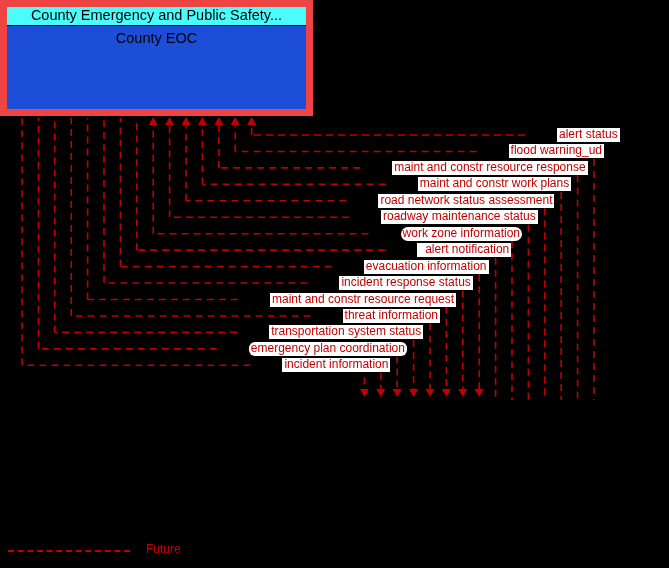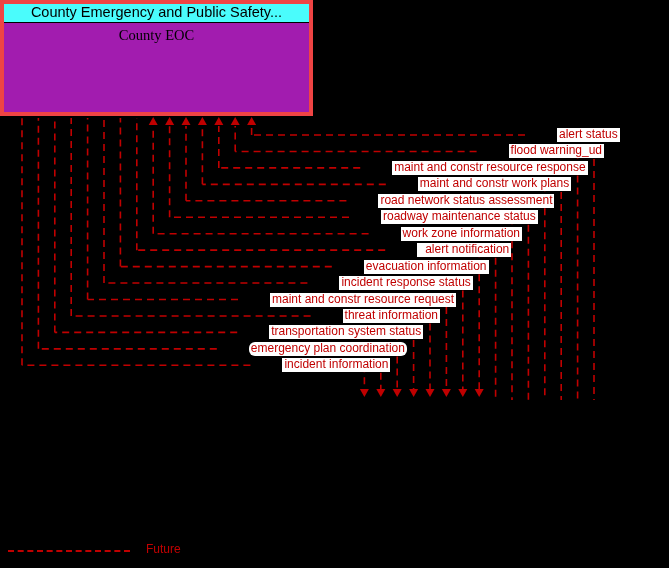--- a/index.html
+++ b/index.html
@@ -1,25 +1,25 @@
 <!DOCTYPE html>
 <html><head>
 <meta charset="utf-8">
 <style>
   html,body{margin:0;padding:0;background:#000;}
   body{width:669px;height:568px;position:relative;overflow:hidden;
        font-family:"Liberation Sans","DejaVu Sans",sans-serif;}
   #stage{position:absolute;left:0;top:0;width:669px;height:568px;}
   svg.wires{position:absolute;left:0;top:0;width:669px;height:568px;}
 
-  .entity{position:absolute;background:#a21caf;border:4px solid #ef4444;box-sizing:border-box;}
+  .entity{position:absolute;background:#1d4ed8;border:7px solid #ef4444;box-sizing:border-box;}
   .entity .titlebar{background:#4afcfc;color:#000;text-align:center;
       font-size:14.5px;line-height:17px;height:18px;white-space:nowrap;overflow:hidden;
       border-bottom:1px solid #000;}
-  .entity .ename{color:#000;text-align:center;font-size:14.5px;line-height:18px;padding-top:3px;white-space:nowrap;font-family:Liberation Serif, serif;}
+  .entity .ename{color:#000;text-align:center;font-size:14.5px;line-height:18px;padding-top:3px;white-space:nowrap;}
 
   #eoc{left:0px;top:0px;width:313px;height:116px;}
   #pwd{left:347px;top:398px;width:312px;height:114px;}
   #pwd .titlebar{font-size:14.5px;}
 
   .flowlabel{position:absolute;background:#fff;color:#c00000;
      font-size:12px;line-height:13px;height:14px;white-space:nowrap;
      padding:0 2px;box-sizing:border-box;margin-left:32px;}
 
   #legend{position:absolute;left:0;top:540px;width:669px;height:24px;}
@@ -116,21 +116,21 @@
   </div>
 
 
   <div id="labels">
       <div class="flowlabel" style="top: 128px; left: 525px;">alert status</div>
       <div class="flowlabel" style="top: 144.45px; left: 476.6px;">flood warning_ud</div>
       <div class="flowlabel" style="top: 160.9px; left: 360.2px;">maint and constr resource response</div>
       <div class="flowlabel" style="top: 177.35px; left: 385.8px; text-align: center;">maint and constr work plans</div>
       <div class="flowlabel" style="top: 193.8px; left: 346.4px;">road network status assessment</div>
       <div class="flowlabel" style="top: 210.25px; left: 349px;">roadway maintenance status</div>
-      <div class="flowlabel" style="top: 226.7px; left: 368.6px;">work zone information</div>
+      <div class="flowlabel" style="top: 226.7px; left: 368.6px; border-radius: 7px;">work zone information</div>
       <div class="flowlabel" style="top: 243.15px; left: 385.2px; padding-left: 8px;">alert notification</div>
       <div class="flowlabel" style="top: 259.6px; left: 331.8px;">evacuation information</div>
       <div class="flowlabel" style="top: 276.05px; left: 307.4px;">incident response status</div>
       <div class="flowlabel" style="top: 292.5px; left: 238px;">maint and constr resource request</div>
       <div class="flowlabel" style="top: 308.95px; left: 310.6px;">threat information</div>
       <div class="flowlabel" style="top: 325.4px; left: 237.2px;">transportation system status</div>
       <div class="flowlabel" style="top: 341.85px; left: 216.8px; border-radius: 6px;">emergency plan coordination</div>
       <div class="flowlabel" style="top: 358.3px; left: 250.4px; text-align: center;">incident information</div>
     </div>
 

